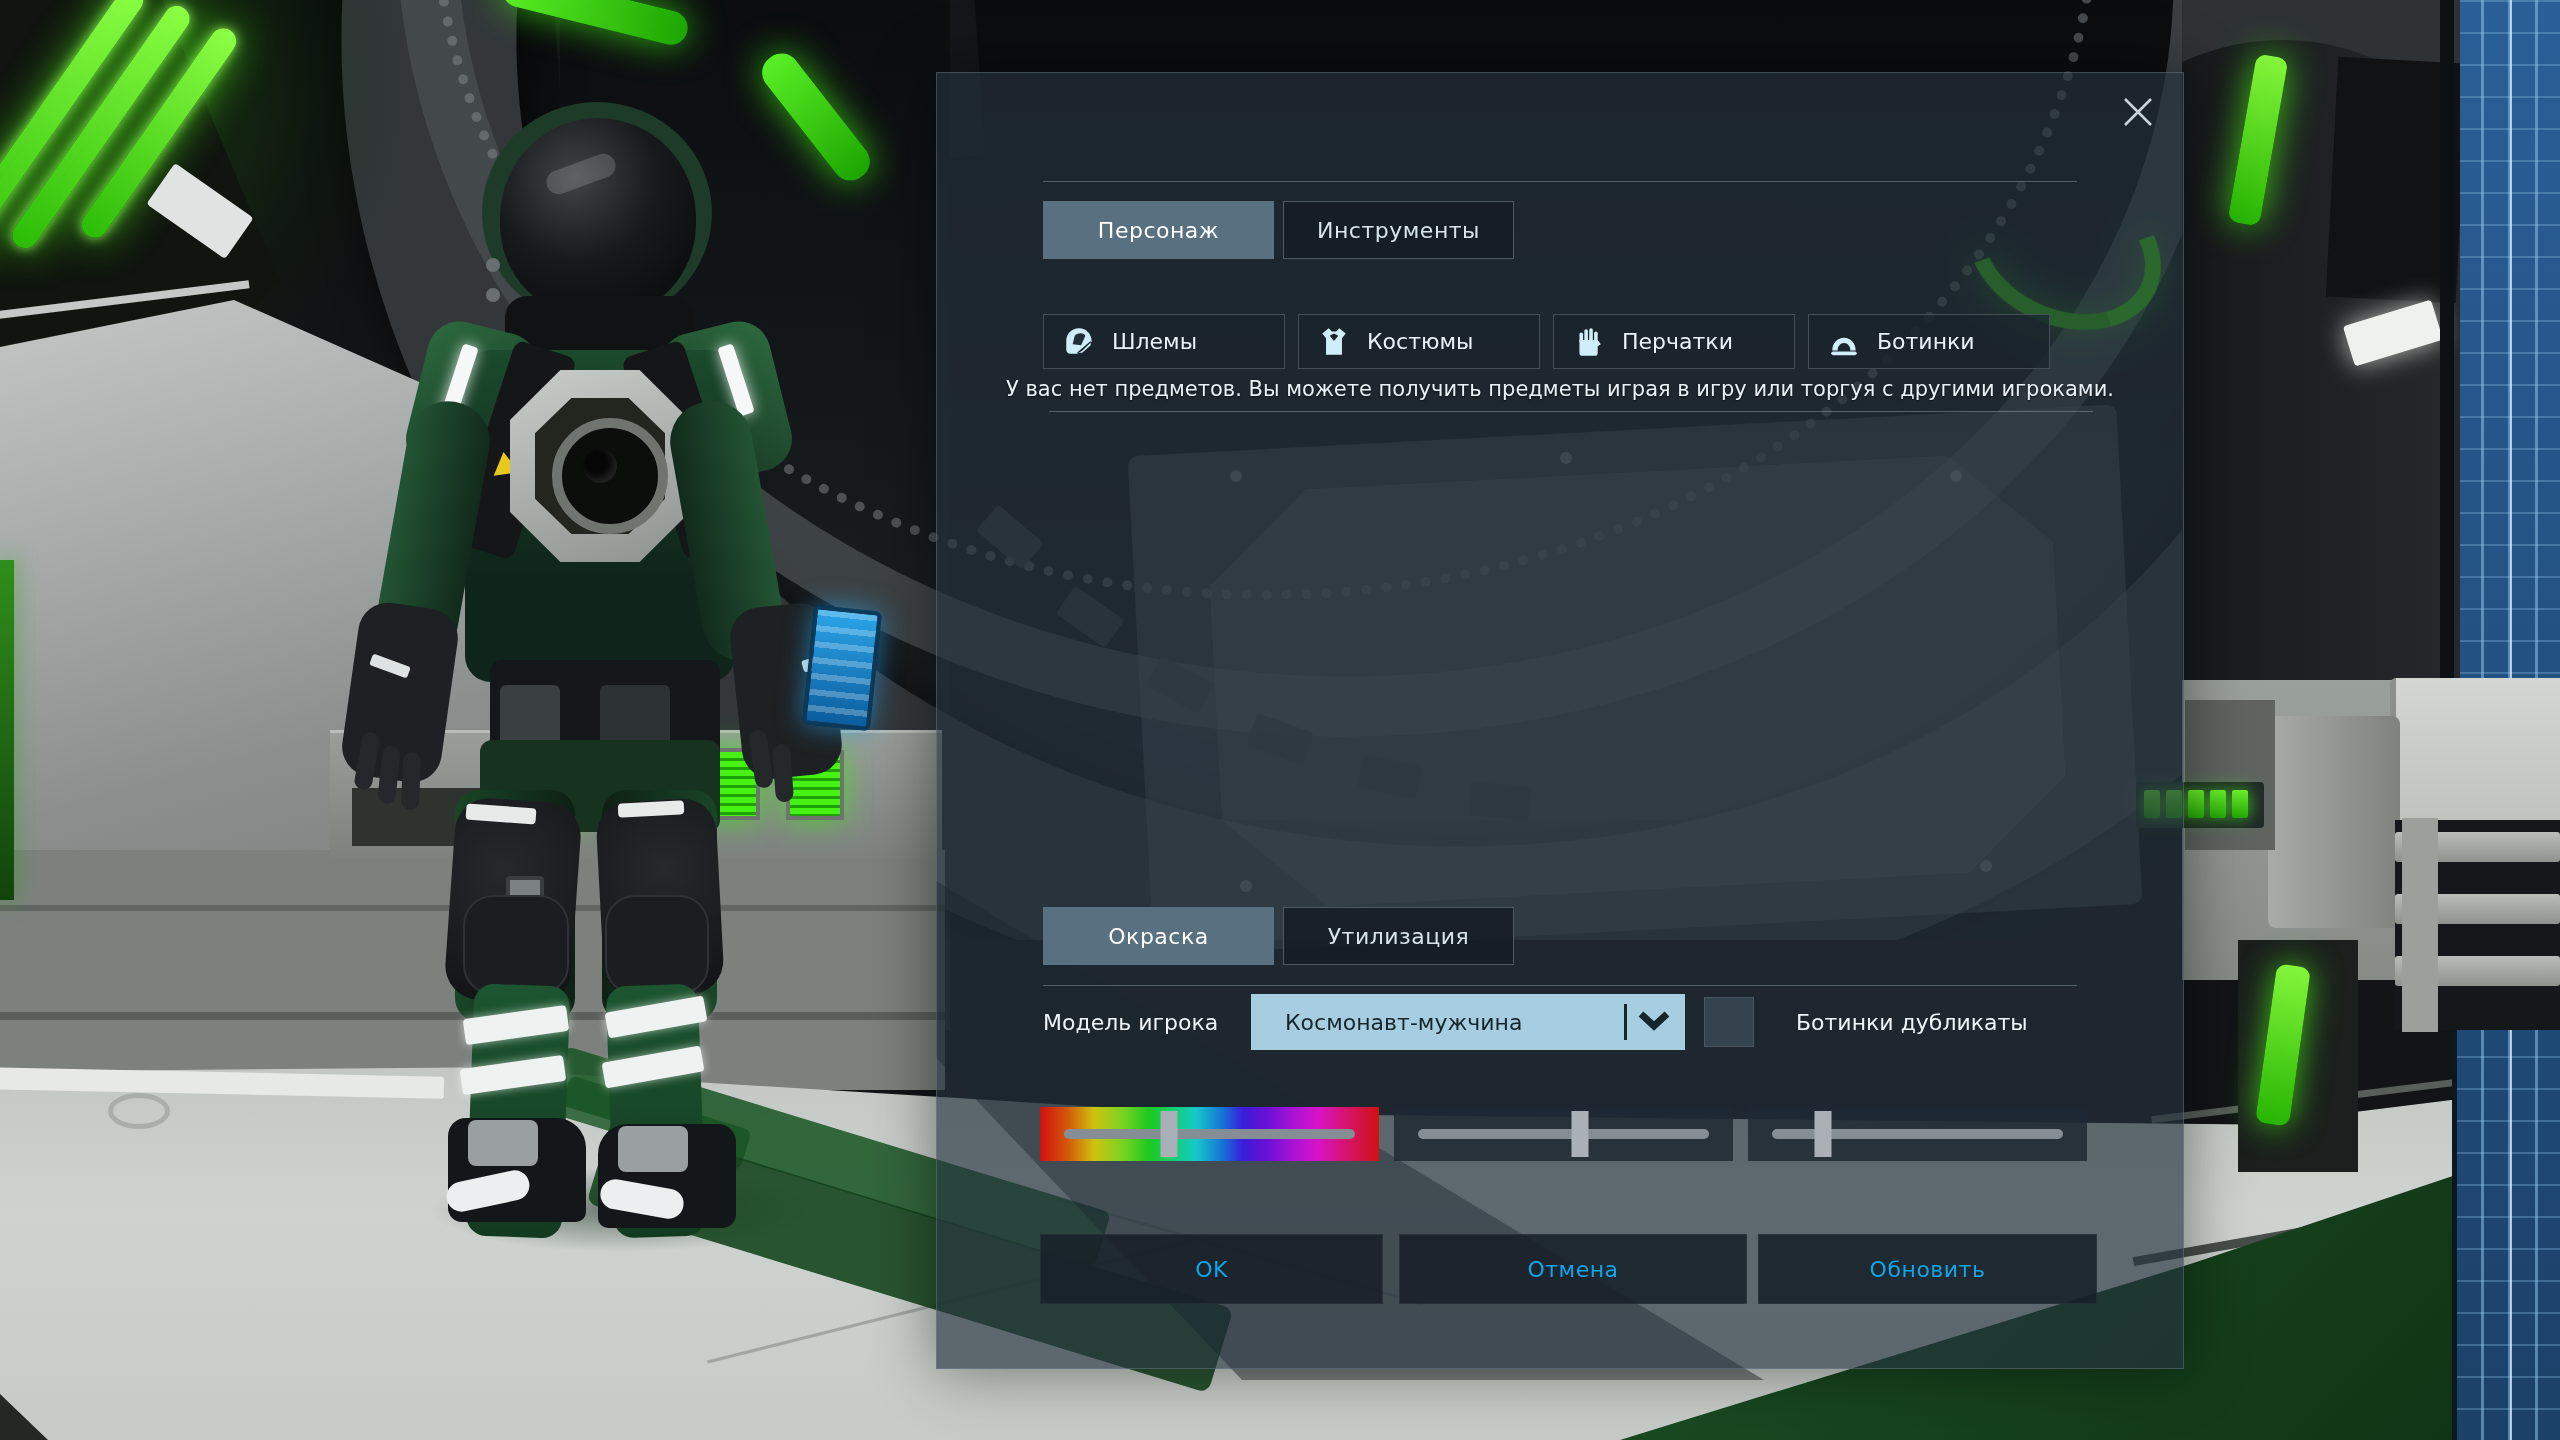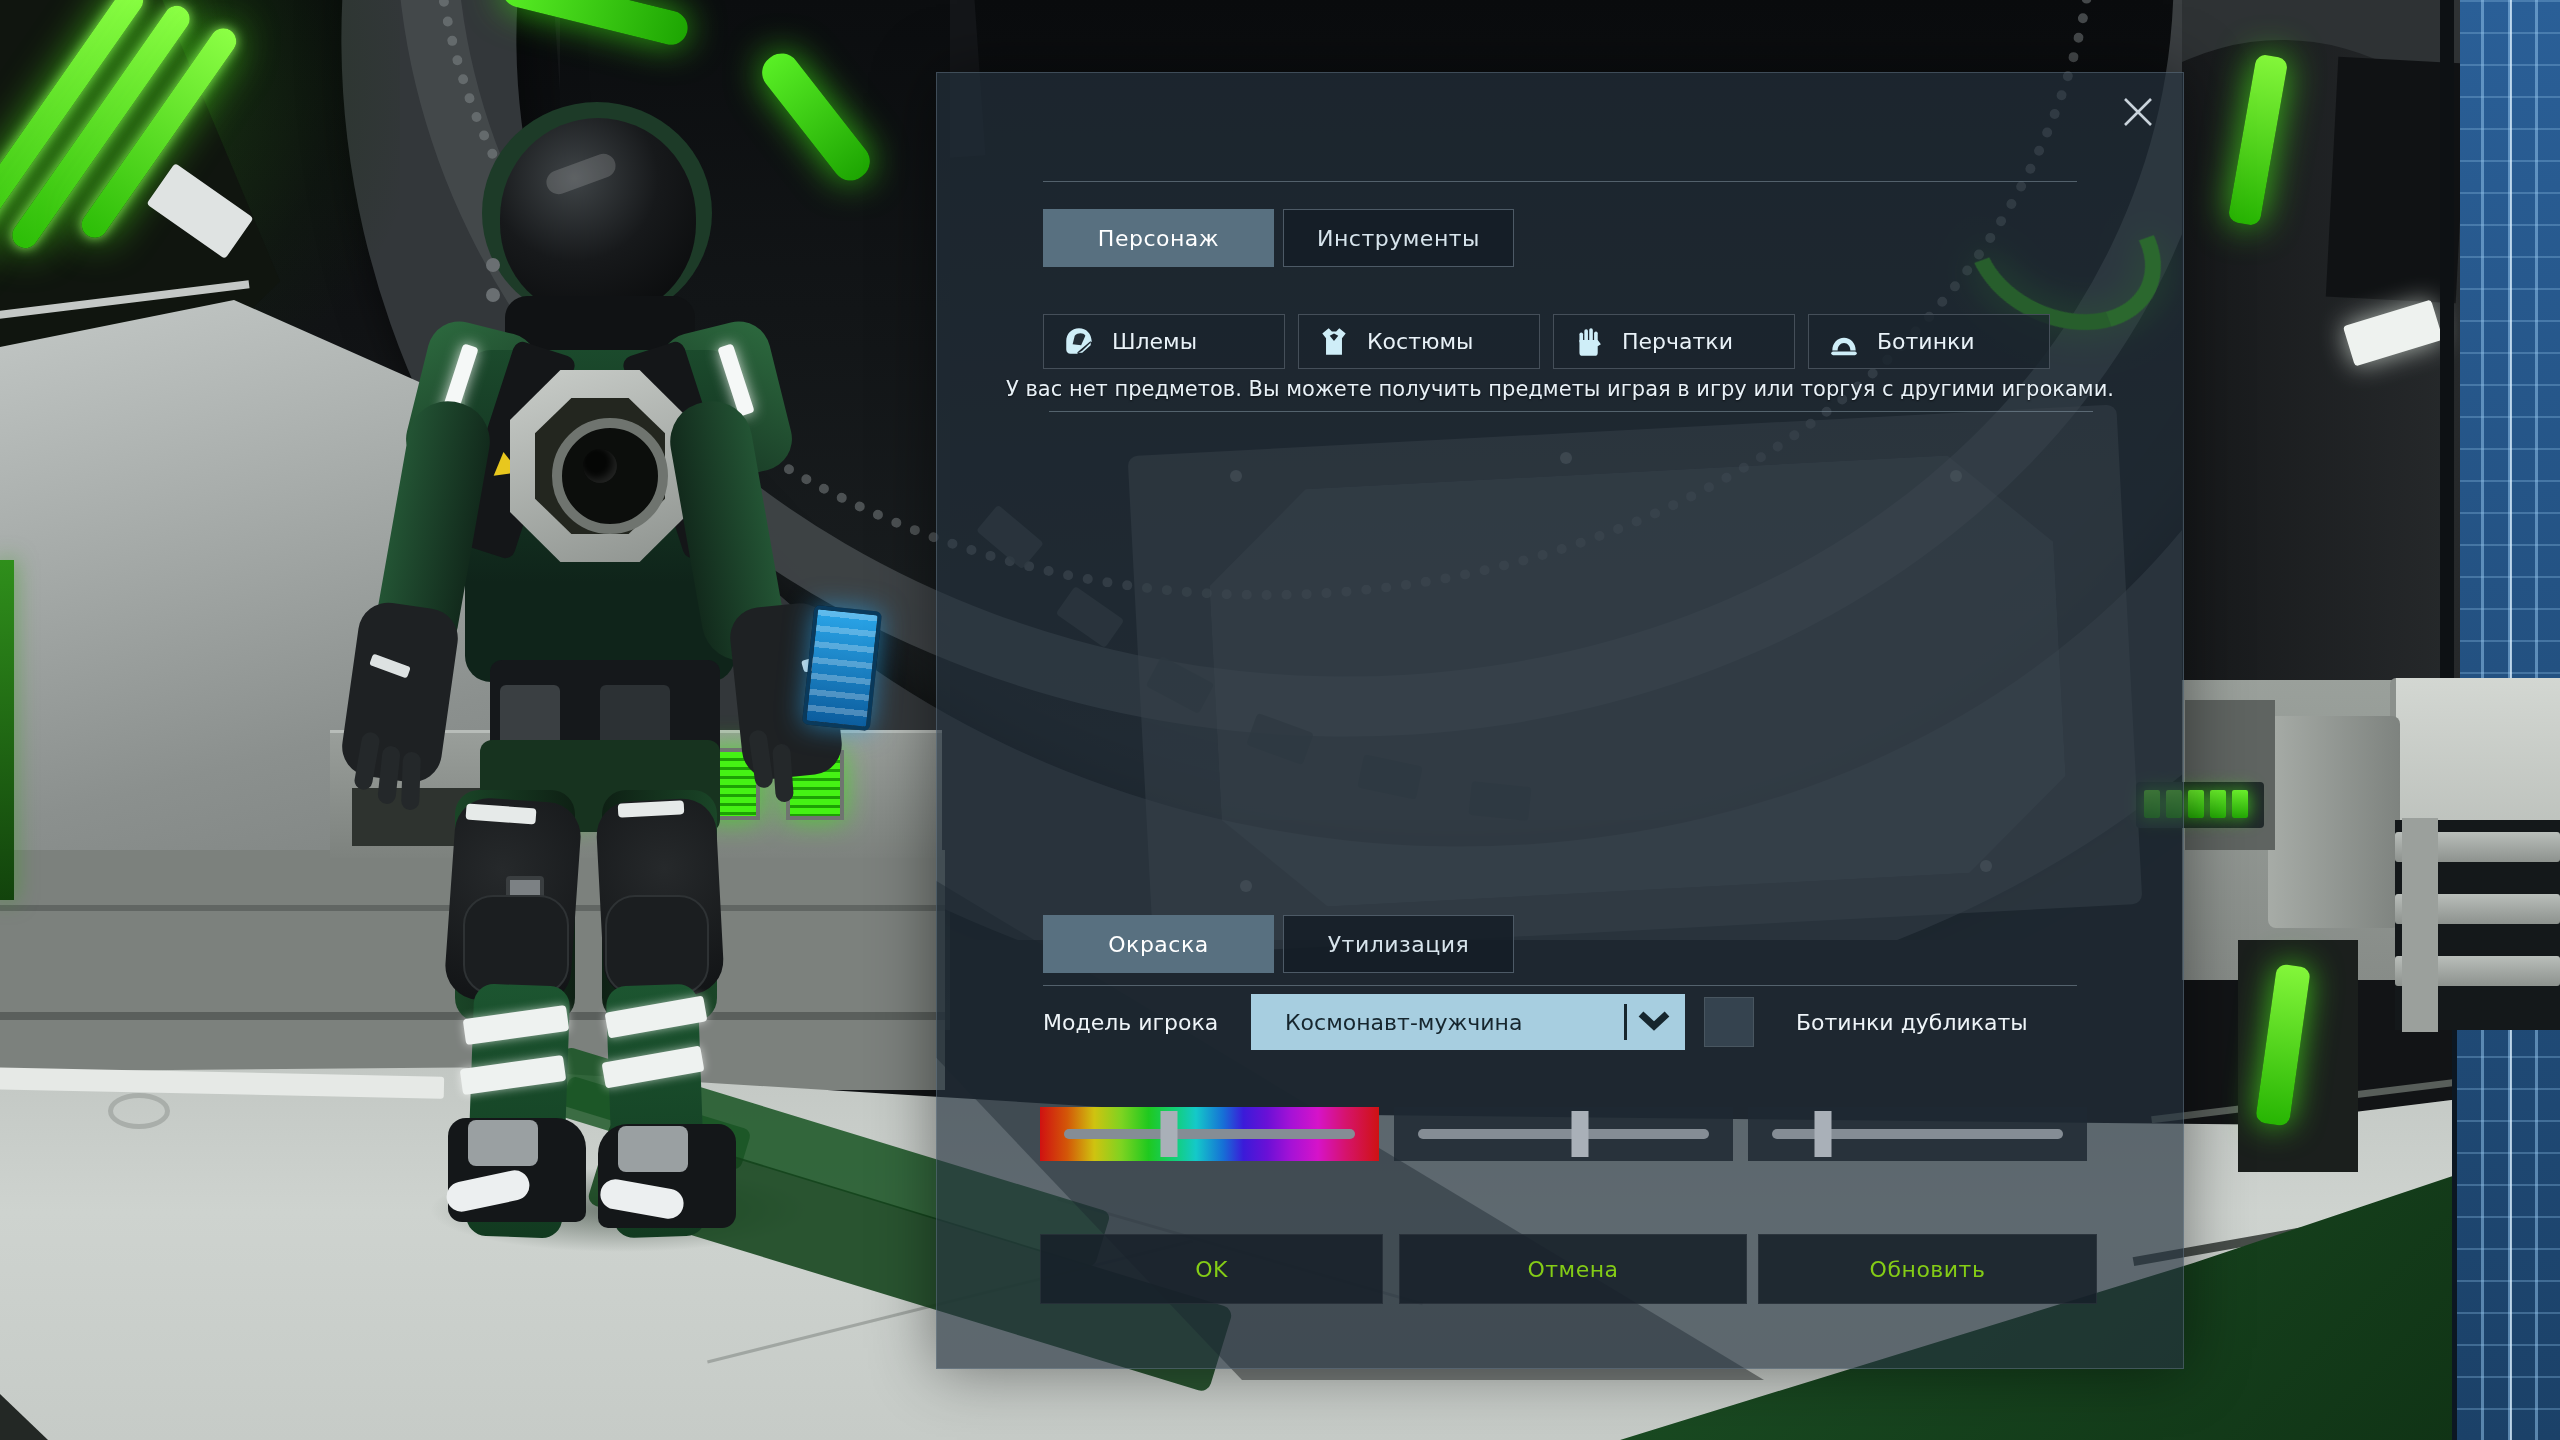--- a/index.html
+++ b/index.html
@@ -215,21 +215,21 @@
   .divider{height:1px;background:rgba(150,170,185,.45);}
   .div1{left:106px;top:108px;width:1034px;}
   .div2{left:112px;top:338px;width:1044px;}
   .div3{left:106px;top:912px;width:1034px;}
   .close-btn{left:1179px;top:19px;width:44px;height:44px;cursor:pointer;display:flex;align-items:center;justify-content:center;}
   .tab{height:58px;display:flex;align-items:center;justify-content:center;color:#d7e4ec;font-size:22px;
     letter-spacing:.5px;background:rgba(20,29,38,.85);border:1px solid #4d5a66;box-sizing:border-box;cursor:pointer;}
   .tab.active{background:#587080;border:none;color:#ffffff;}
   .tabs-main{left:106px;top:128px;}
   .tabs-sub{left:106px;top:834px;}
-  .tab-w{width:231px;position:absolute;top:8px;}
+  .tab-w{width:231px;position:absolute;top:0;}
   .cat-btn{position:absolute;top:0;width:242px;height:55px;background:rgba(26,36,45,.8);
     border:1px solid #454f59;box-sizing:border-box;display:flex;align-items:center;gap:16px;
     padding-left:18px;color:#e9f2f8;font-size:22px;cursor:pointer;}
   .cats{left:106px;top:241px;height:55px;}
   .cat-icon{width:34px;height:34px;flex:0 0 34px;}
   .cat-icon svg{width:34px;height:34px;fill:#cfeef8;}
   .empty-msg{left:0;top:304px;width:100%;text-align:center;color:#e8f1f7;font-size:21px;
     text-shadow:0 1px 2px rgba(0,0,0,.6);}
   .model-label{left:106px;top:921px;height:56px;display:flex;align-items:center;color:#eef4f8;font-size:22px;}
   .dropdown{left:314px;top:921px;width:434px;height:56px;background:#a7cee0;display:flex;align-items:center;
@@ -241,21 +241,21 @@
     box-sizing:border-box;cursor:pointer;}
   .cb-label{left:859px;top:921px;height:56px;display:flex;align-items:center;color:#eef4f8;font-size:22px;}
   .slider{position:absolute;top:1034px;width:339px;height:54px;background:rgba(31,41,51,.85);cursor:pointer;}
   .slider.rainbow{background:linear-gradient(90deg,#d01111 0%,#d35708 8%,#cfc310 16%,#7ed321 24%,#1fc91f 32%,
     #12cf7a 40%,#14c9c9 46%,#1670d6 54%,#3b1bd9 60%,#6a10d6 67%,#a512d6 74%,#d613c9 82%,#d6136e 90%,#cf1212 100%);}
   .s1{left:103px;} .s2{left:457px;} .s3{left:811px;}
   .track{position:absolute;left:24px;right:24px;top:22px;height:10px;border-radius:5px;background:#858d95;}
   .thumb{position:absolute;top:4px;width:17px;height:46px;background:#a9b0b8;transform:translateX(-50%);cursor:grab;}
   .action-btn{position:absolute;top:1161px;height:70px;background:rgba(23,32,41,.88);
     border:1px solid rgba(255,255,255,.06);box-sizing:border-box;display:flex;align-items:center;
-    justify-content:center;color:#84cc16;font-size:22px;letter-spacing:.5px;cursor:pointer;}
+    justify-content:center;color:#0ea5e9;font-size:22px;letter-spacing:.5px;cursor:pointer;}
   .b1{left:103px;width:343px;} .b2{left:462px;width:348px;} .b3{left:821px;width:339px;}
 </style>
 </head>
 <body>
 
 <div id="stage">
 
   <div id="scene">
     <div class="abs ceiling"></div>
     <div class="abs ceil-greeble1"></div>

